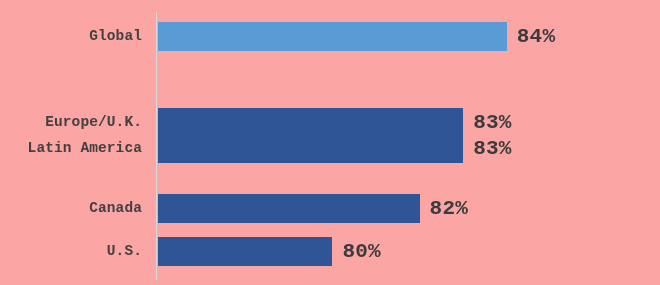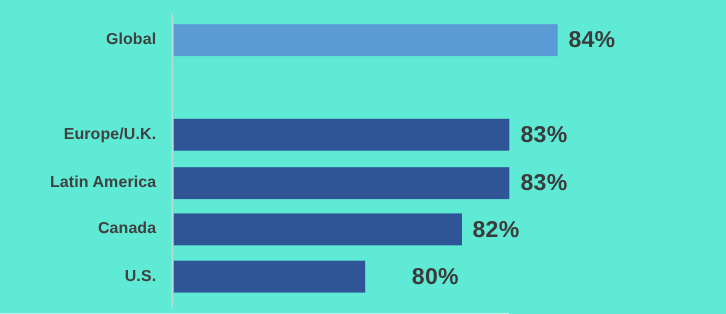--- a/index.html
+++ b/index.html
@@ -78,21 +78,21 @@
     font-size: 21px;
     font-weight: bold;
     color: #3b3b3b;
     white-space: nowrap;
     letter-spacing: 0.2px;
   }
 </style>
 </head>
 <body>
 
-<div id="chart-root" style="background: #5eead4;">
+<div id="chart-root" style="background: #fca5a5; font-family: Liberation Mono, monospace;">
 
   <div id="axis-line" style="background: rgb(217, 217, 217);"></div>
 
   <div id="plot">
 
     <div class="bar-row" style="top:15px;">
       <div class="cat-label" style="color: rgb(65, 65, 65);">Global</div>
       <div class="bar-wrap">
         <div class="bar highlight" style="width: 348.8px; background: rgb(91, 155, 213);"></div>
         <div class="val-label" style="left: 358.8px; color: rgb(59, 59, 59);">84%</div>
@@ -101,38 +101,38 @@
 
 
     <div class="bar-row" style="top:101px;">
       <div class="cat-label" style="color: rgb(65, 65, 65);">Europe/U.K.</div>
       <div class="bar-wrap">
         <div class="bar" style="width: 305.2px; background: rgb(47, 85, 151);"></div>
         <div class="val-label" style="left: 315.2px; color: rgb(59, 59, 59);">83%</div>
       </div>
     </div>
 
-    <div class="bar-row" style="top:145px;">
+    <div class="bar-row" style="top:127px;">
       <div class="cat-label" style="color: rgb(65, 65, 65);">Latin America</div>
       <div class="bar-wrap">
         <div class="bar" style="width: 305.2px; background: rgb(47, 85, 151);"></div>
         <div class="val-label" style="left: 315.2px; color: rgb(59, 59, 59);">83%</div>
       </div>
     </div>
 
     <div class="bar-row" style="top:187px;">
       <div class="cat-label" style="color: rgb(65, 65, 65);">Canada</div>
       <div class="bar-wrap">
         <div class="bar" style="width: 261.6px; background: rgb(47, 85, 151);"></div>
         <div class="val-label" style="left: 271.6px; color: rgb(59, 59, 59);">82%</div>
       </div>
     </div>
 
     <div class="bar-row" style="top:230px;">
       <div class="cat-label" style="color: rgb(65, 65, 65);">U.S.</div>
       <div class="bar-wrap">
         <div class="bar" style="width: 174.4px; background: rgb(47, 85, 151);"></div>
-        <div class="val-label" style="left: 184.4px; color: rgb(59, 59, 59); margin-left: 32px;">80%</div>
+        <div class="val-label" style="left: 184.4px; color: rgb(59, 59, 59);">80%</div>
       </div>
     </div>
 
   </div>
 </div>
 
 </body></html>

